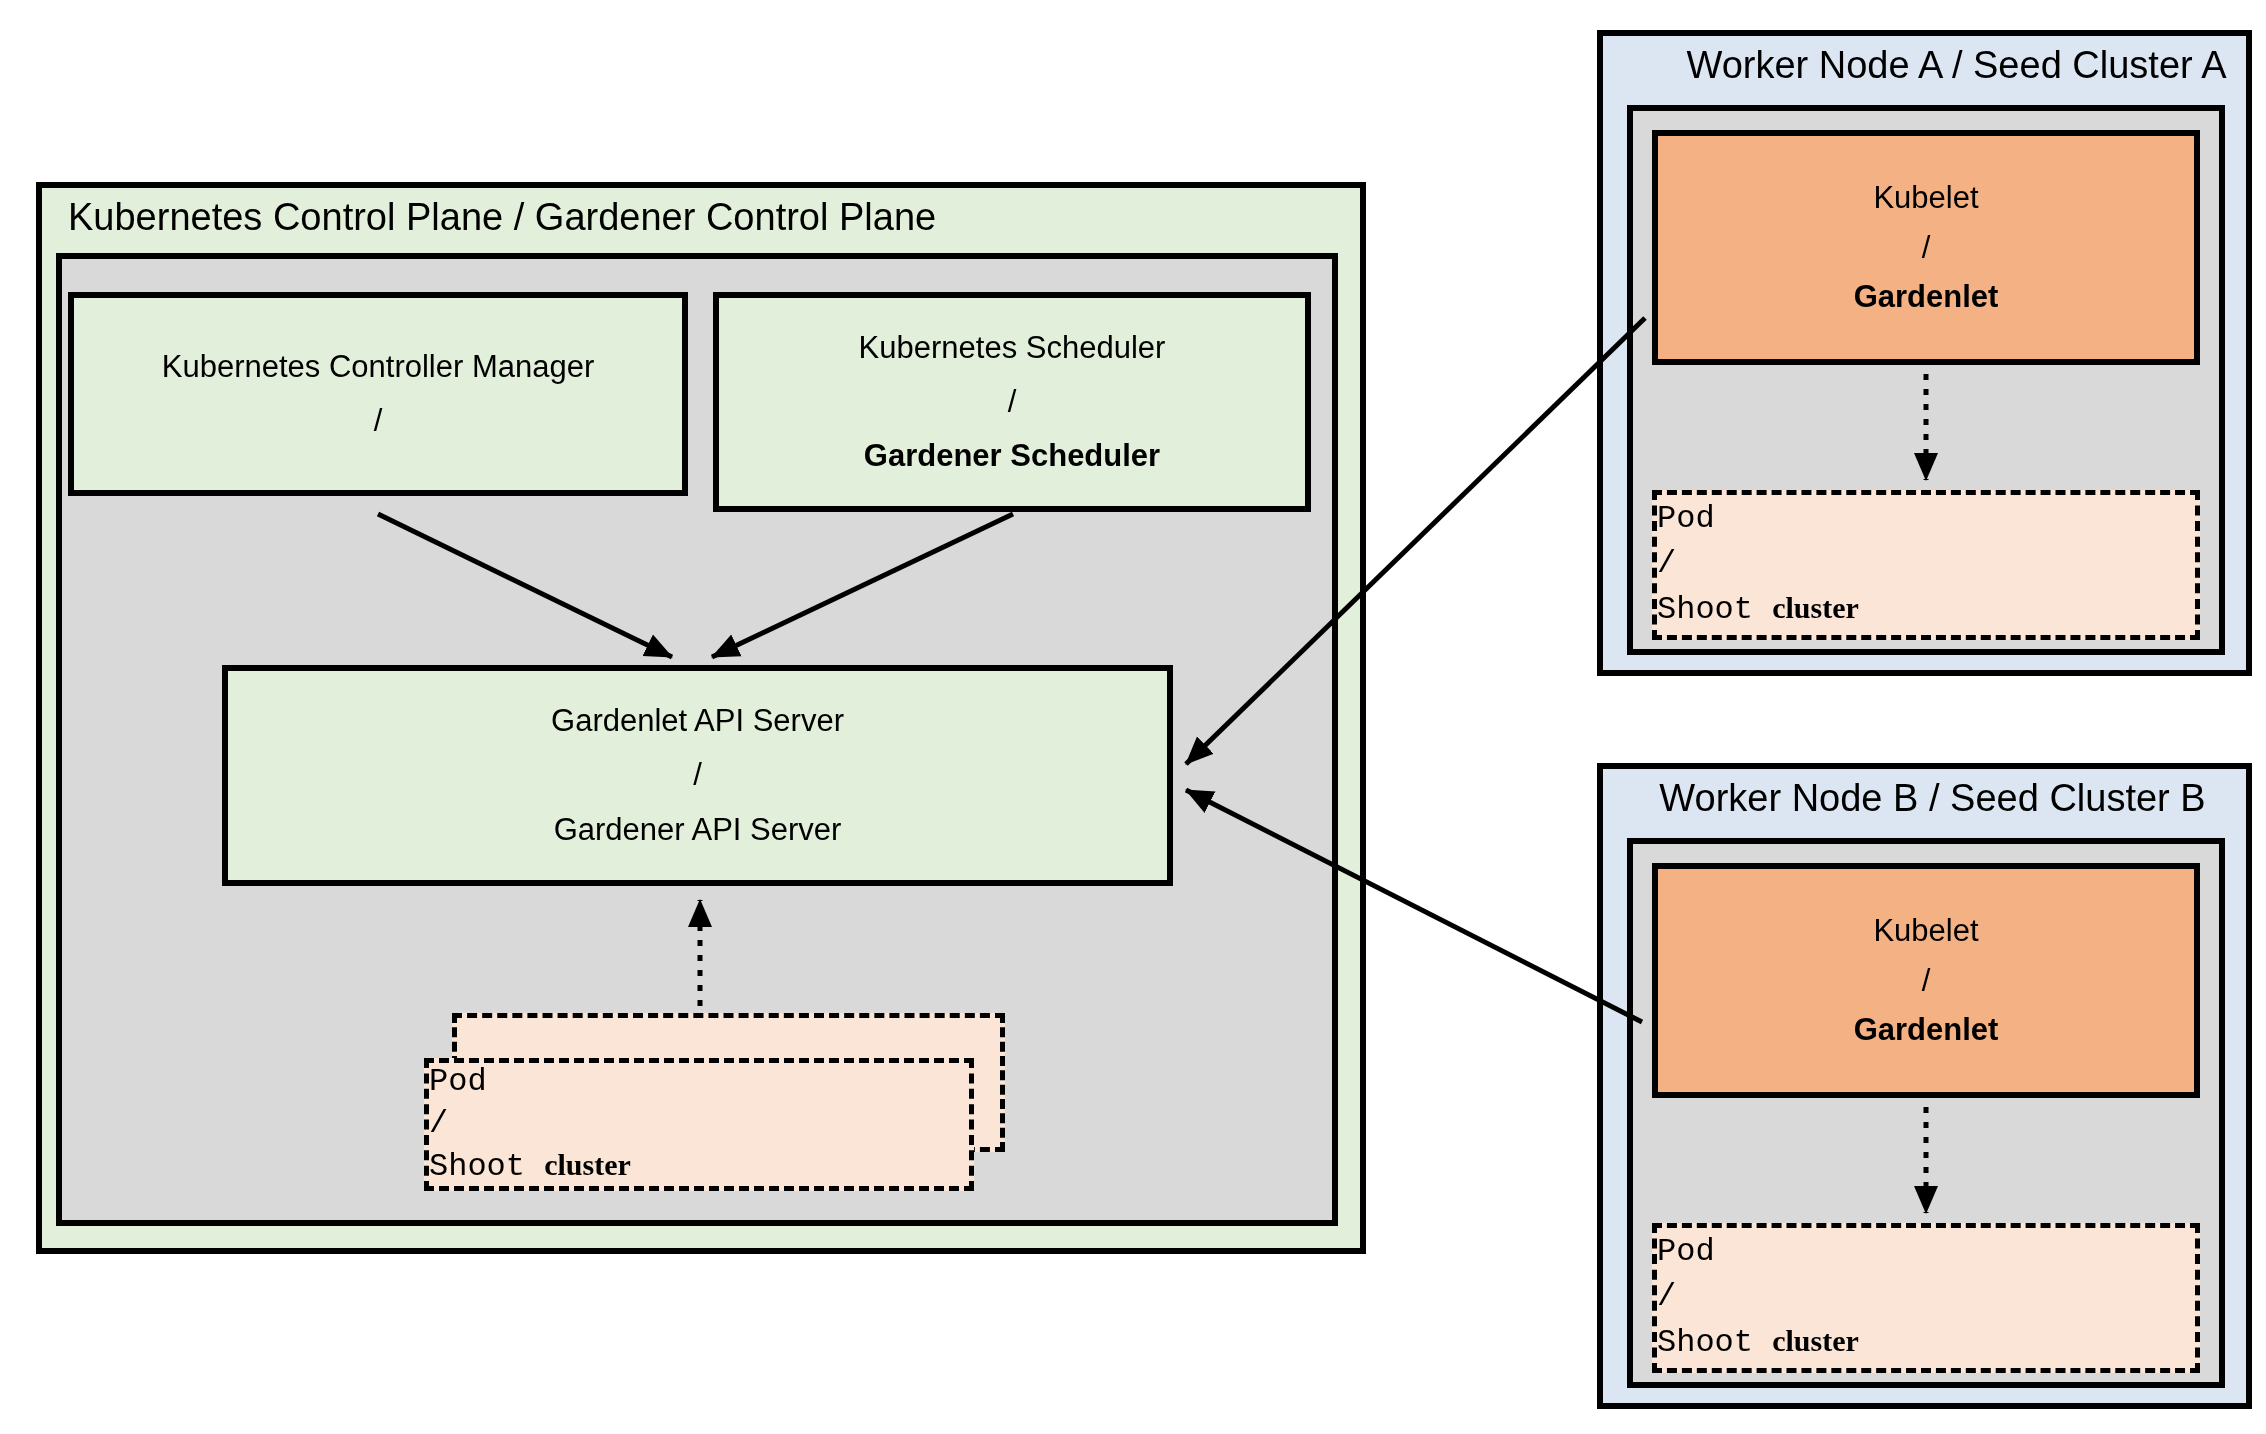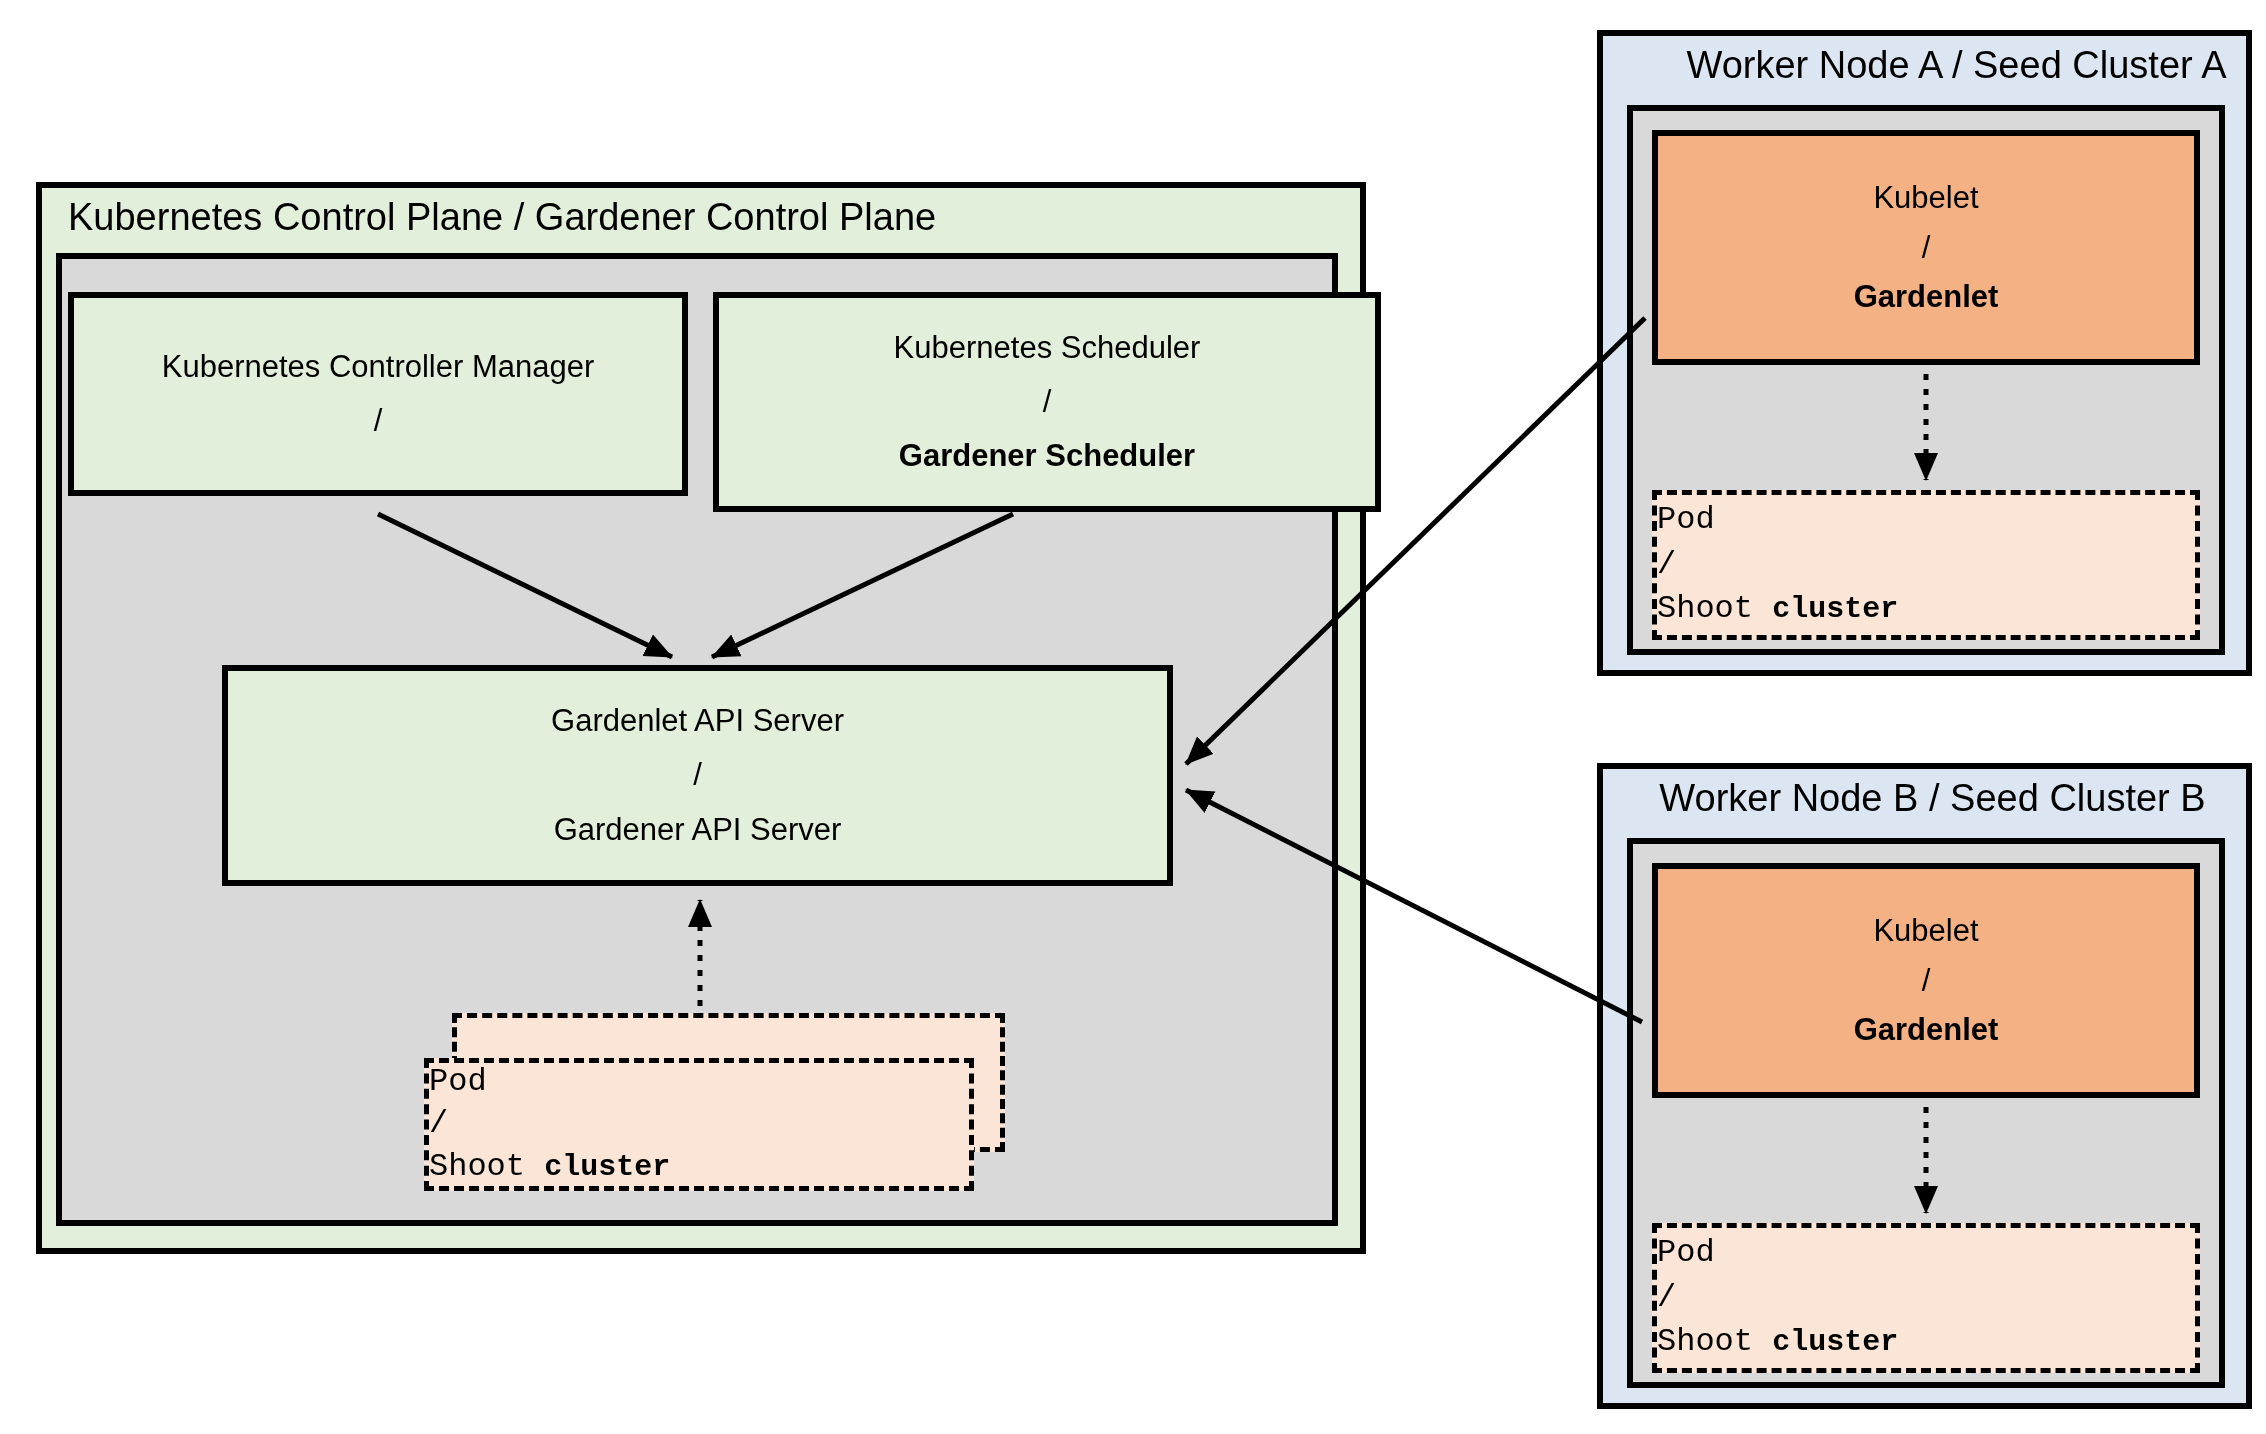--- a/index.html
+++ b/index.html
@@ -13,21 +13,21 @@
   .green-bg{background:var(--component-green);}
   .blue-bg{background:var(--worker-bg);}
   .orange-bg{background:var(--kubelet-orange);}
   .peach-bg{background:var(--pod-peach);}
   .label-stack{display:flex;flex-direction:column;align-items:center;justify-content:center;
                width:100%;height:100%;text-align:center;font-size:31px;line-height:1.75;}
   .pod-stackt{display:flex;flex-direction:column;align-items:flex-start;justify-content:center;
                width:100%;height:100%;text-align:center;font-size:32px;line-height:1.32;
                font-family:"Liberation Mono",monospace;}
   .mono{font-family:"Liberation Mono",monospace;}
-  .sans-bold{font-family:Liberation Mono, monospace;font-weight:bold;font-size:30px;}
+  .sans-bold{font-family:Liberation Serif, serif;font-weight:bold;font-size:30px;}
   .bold{font-weight:bold;}
   .title{font-size:38px;white-space:nowrap;}
   .worker-title{text-align:center;}
   svg.overlay{position:absolute;left:0;top:0;pointer-events:none;}
 </style>
 </head>
 <body>
 
 <div class="abs box cp-bg" style="left:36px;top:182px;width:1330px;height:1072px;"></div>
 
@@ -35,21 +35,21 @@
 
 <div class="abs box gray-bg" style="left:56px;top:253px;width:1282px;height:973px;"></div>
 
 <div class="abs box green-bg" style="left:68px;top:292px;width:620px;height:204px;">
   <div class="label-stack">
     <span>Kubernetes Controller Manager</span>
     <span>/</span>
   </div>
 </div>
 
-<div class="abs box green-bg" style="left:713px;top:292px;width:668px;height:220px;">
+<div class="abs box green-bg" style="left:713px;top:292px;width:598px;height:220px;">
   <div class="label-stack">
     <span>Kubernetes Scheduler</span>
     <span>/</span>
     <span class="bold">Gardener Scheduler</span>
   </div>
 </div>
 
 <div class="abs box green-bg" style="left:222px;top:665px;width:951px;height:221px;">
   <div class="label-stack">
     <span>Gardenlet API Server</span>

